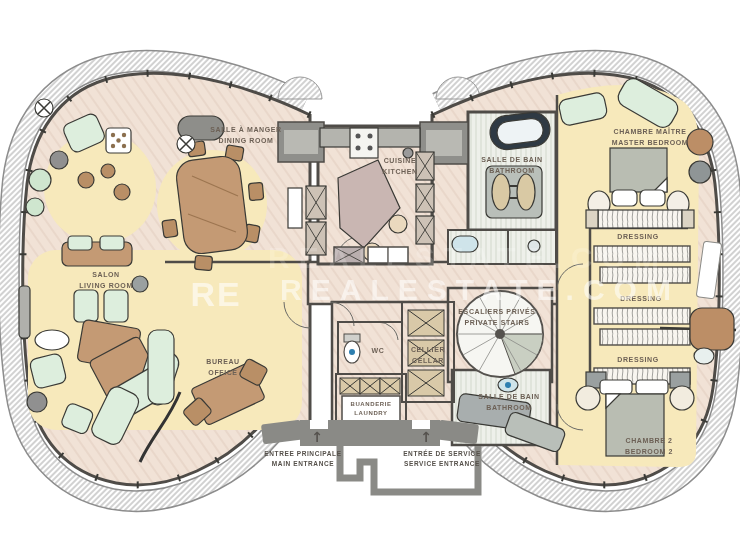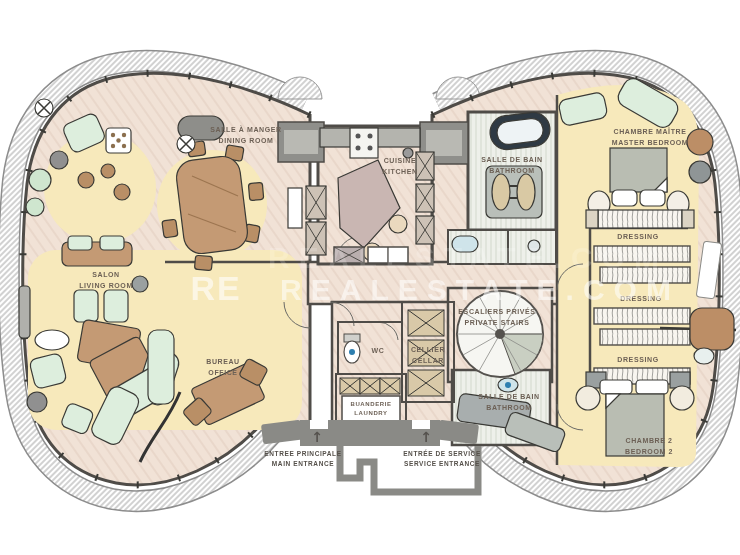--- a/index.html
+++ b/index.html
@@ -11,21 +11,21 @@
          color:#6d6156;white-space:nowrap;text-transform:uppercase;}
   .label .fr{display:block;}
   .label .en{display:block;}
   .entr{font-size:6.5px;color:#55504a;}
   .arrow{position:absolute;transform:translate(-50%,-50%);
          font:700 14px "DejaVu Sans",sans-serif;color:#55524e;}
   .wm{position:absolute;transform:translate(-50%,-50%);
       font:700 30px "Liberation Sans",sans-serif;letter-spacing:9px;
       color:rgba(255,255,255,0.55);white-space:nowrap;pointer-events:none;}
   .wm-top{opacity:.55;}
-  .wm-logo{font-size:34px;letter-spacing:2px;color:rgba(255,255,255,0.6);}
+  .wm-logo{font-size:34px;letter-spacing:2px;color:rgba(255,255,255,0.6);margin-top:6px;}
 </style>
 </head>
 <body>
 
 <div class="stage">
 
 <svg class="plan-svg" width="740" height="555" viewBox="0 0 740 555">
   <defs>
     <pattern id="hatch" width="4" height="4" patternUnits="userSpaceOnUse" patternTransform="rotate(45)">
       <rect width="4" height="4" fill="#ffffff"></rect>

